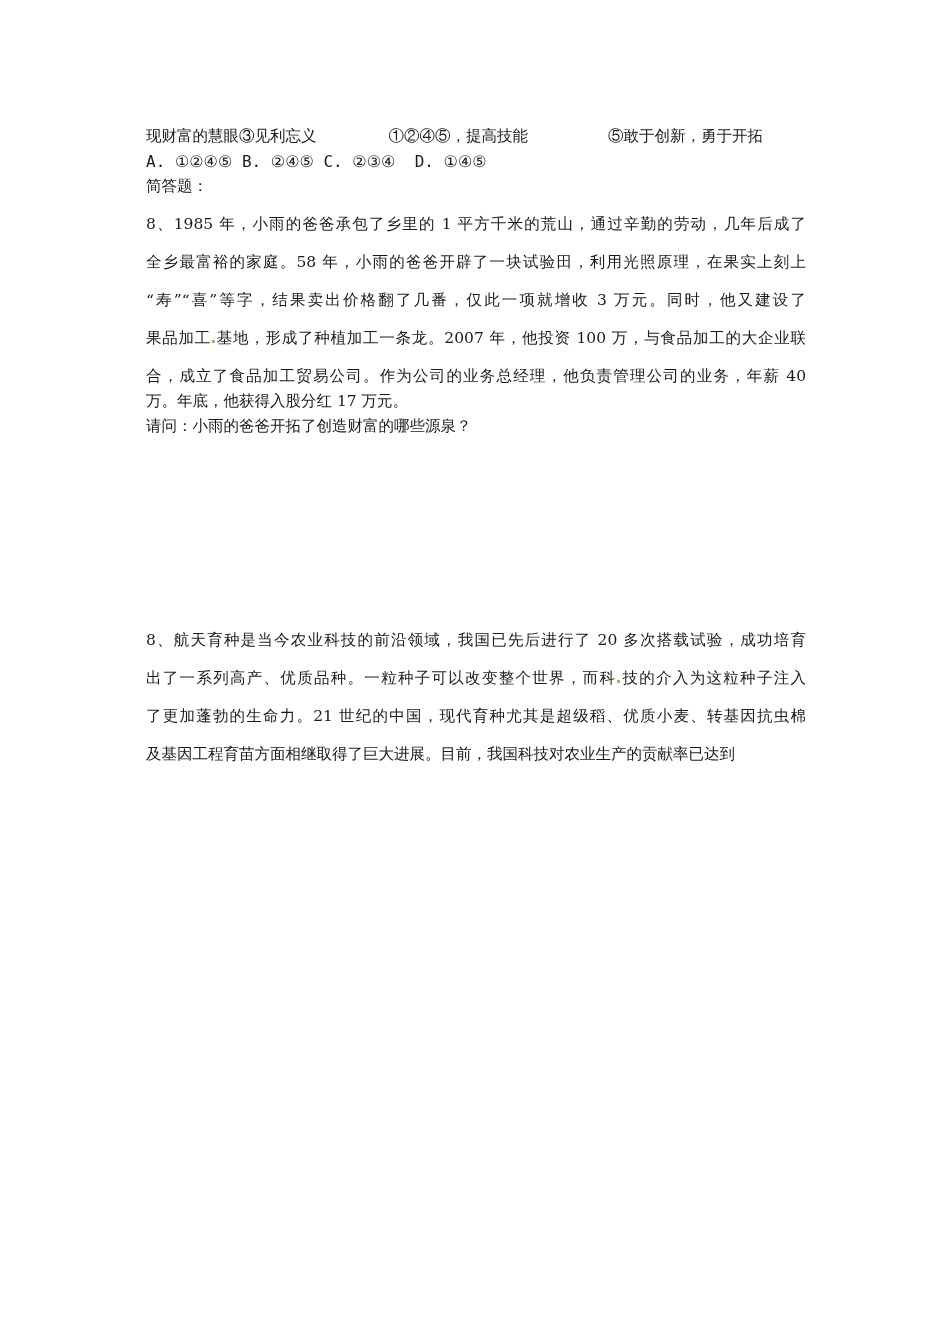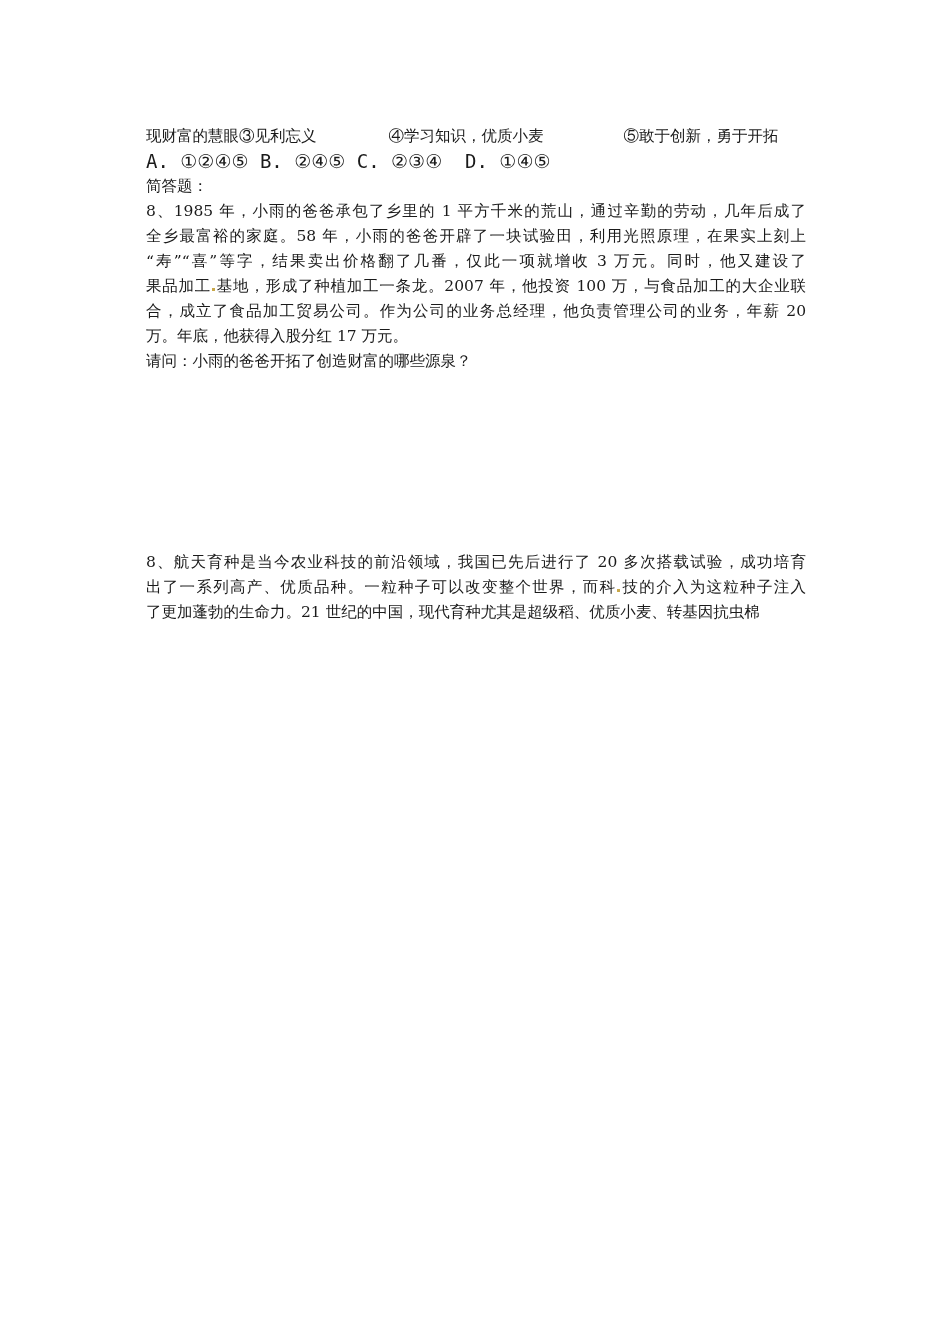--- a/index.html
+++ b/index.html
@@ -25,20 +25,21 @@
     }
     .line {
       display: block;
       white-space: nowrap;
       height: 25px;
     }
     .justify {
       text-align: justify;
       text-align-last: justify;
       white-space: normal;
+      margin-top: 13px;
     }
     .opts-row {
       display: flex;
       white-space: nowrap;
       text-align: right;
     }
     .para {
       text-align: justify;
       text-align-last: left;
     }
@@ -59,45 +60,46 @@
 </head>
 <body>
 
 <div class="page">
 
   <div class="line opts-row">
     <span style="white-space:nowrap;">
       <span>现财富的慧眼</span><span>③见利忘义</span>
     </span>
     <span style="display:inline-block;width:72px;"></span>
-    <span>④学习知识，优质小麦</span>
+    <span>①②④⑤，提高技能</span>
     <span style="display:inline-block;width:80px;"></span>
     <span>⑤敢于创新，勇于开拓</span>
   </div>
 
-  <div class="line" style="font-family: 'DejaVu Sans Mono', 'Liberation Mono', monospace; font-size: 19px; white-space: pre;">A. ①②④⑤ B. ②④⑤ C. ②③④  D. ①④⑤</div>
+  <div class="line" style="font-family: 'DejaVu Sans Mono', 'Liberation Mono', monospace; font-size: 16px; white-space: pre;">A. ①②④⑤ B. ②④⑤ C. ②③④  D. ①④⑤</div>
 
   <div class="line">简答题：</div>
 
   <div class="para">
     <div class="line justify">8、1985 年，小雨的爸爸承包了乡里的 1 平方千米的荒山，通过辛勤的劳动，几年后成了</div>
     <div class="line justify">全乡最富裕的家庭。58 年，小雨的爸爸开辟了一块试验田，利用光照原理，在果实上刻上</div>
     <div class="line justify">“寿”“喜”等字，结果卖出价格翻了几番，仅此一项就增收 3 万元。同时，他又建设了</div>
     <div class="line justify">
       <span>果品加工</span><span class="mark"></span><span>基地，形成了种植加工一条龙。2007 年，他投资 100 万，与食品加工的大企业联</span>
     </div>
-    <div class="line justify">合，成立了食品加工贸易公司。作为公司的业务总经理，他负责管理公司的业务，年薪 20</div>
+    <div class="line justify">合，成立了食品加工贸易公司。作为公司的业务总经理，他负责管理公司的业务，年薪 40</div>
     <div class="line">万。年底，他获得入股分红 17 万元。</div>
     <div class="line">请问：小雨的爸爸开拓了创造财富的哪些源泉？</div>
   </div>
 
   <div class="answer-gap-8"></div>
 
   <div class="para">
     <div class="line justify">8、航天育种是当今农业科技的前沿领域，我国已先后进行了 20 多次搭载试验，成功培育</div>
     <div class="line justify">
       <span>出了一系列高产、优质品种。一粒种子可以改变整个世界，而科</span><span class="mark"></span><span>技的介入为这粒种子注入</span>
     </div>
     <div class="line justify">了更加蓬勃的生命力。21 世纪的中国，现代育种尤其是超级稻、优质小麦、转基因抗虫棉</div>
+    <div class="line justify">及基因工程育苗方面相继取得了巨大进展。目前，我国科技对农业生产的贡献率已达到</div>
   </div>
 
   <div class="answer-space-9"></div>
 </div>
 
 </body></html>

